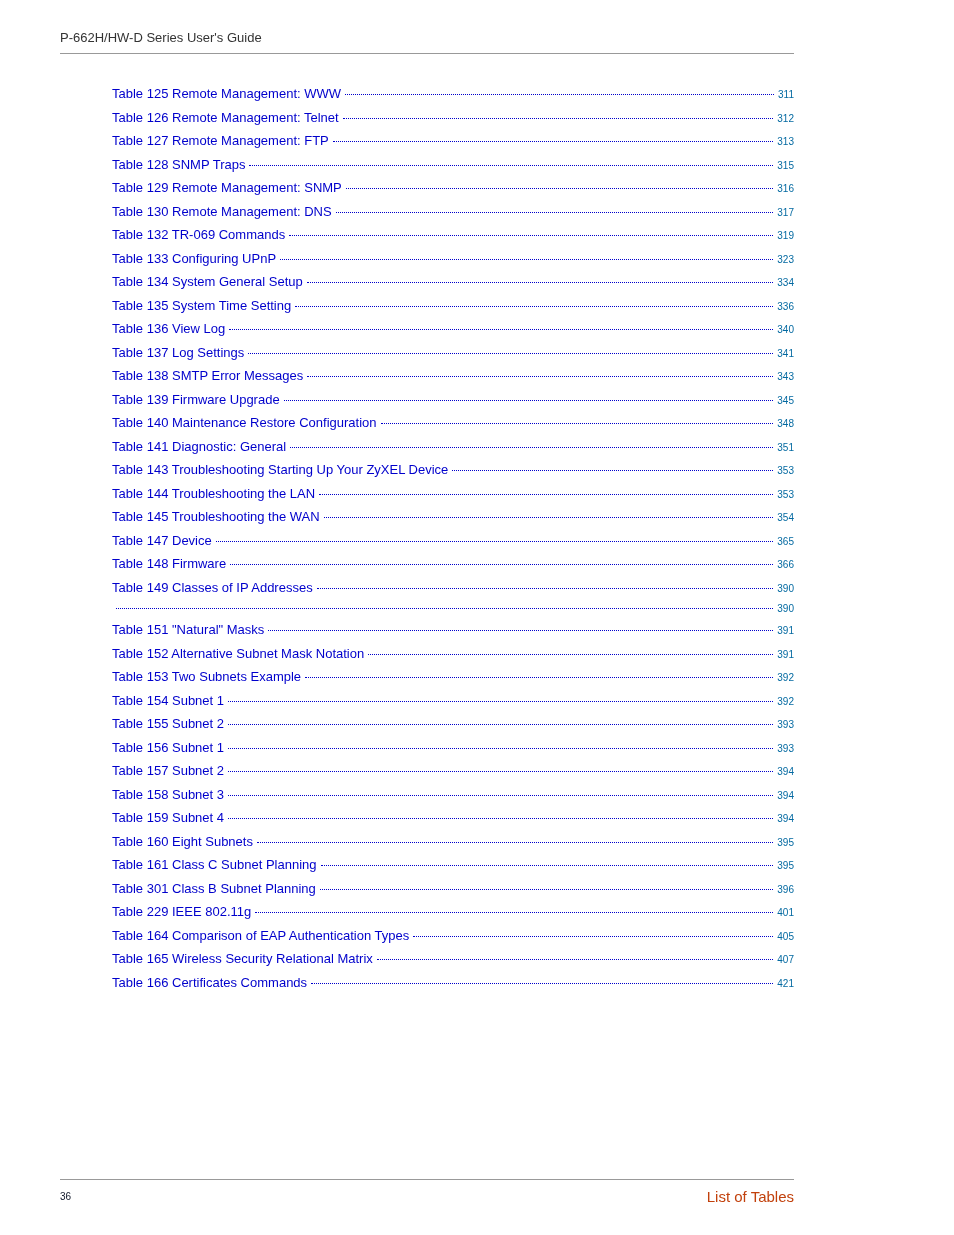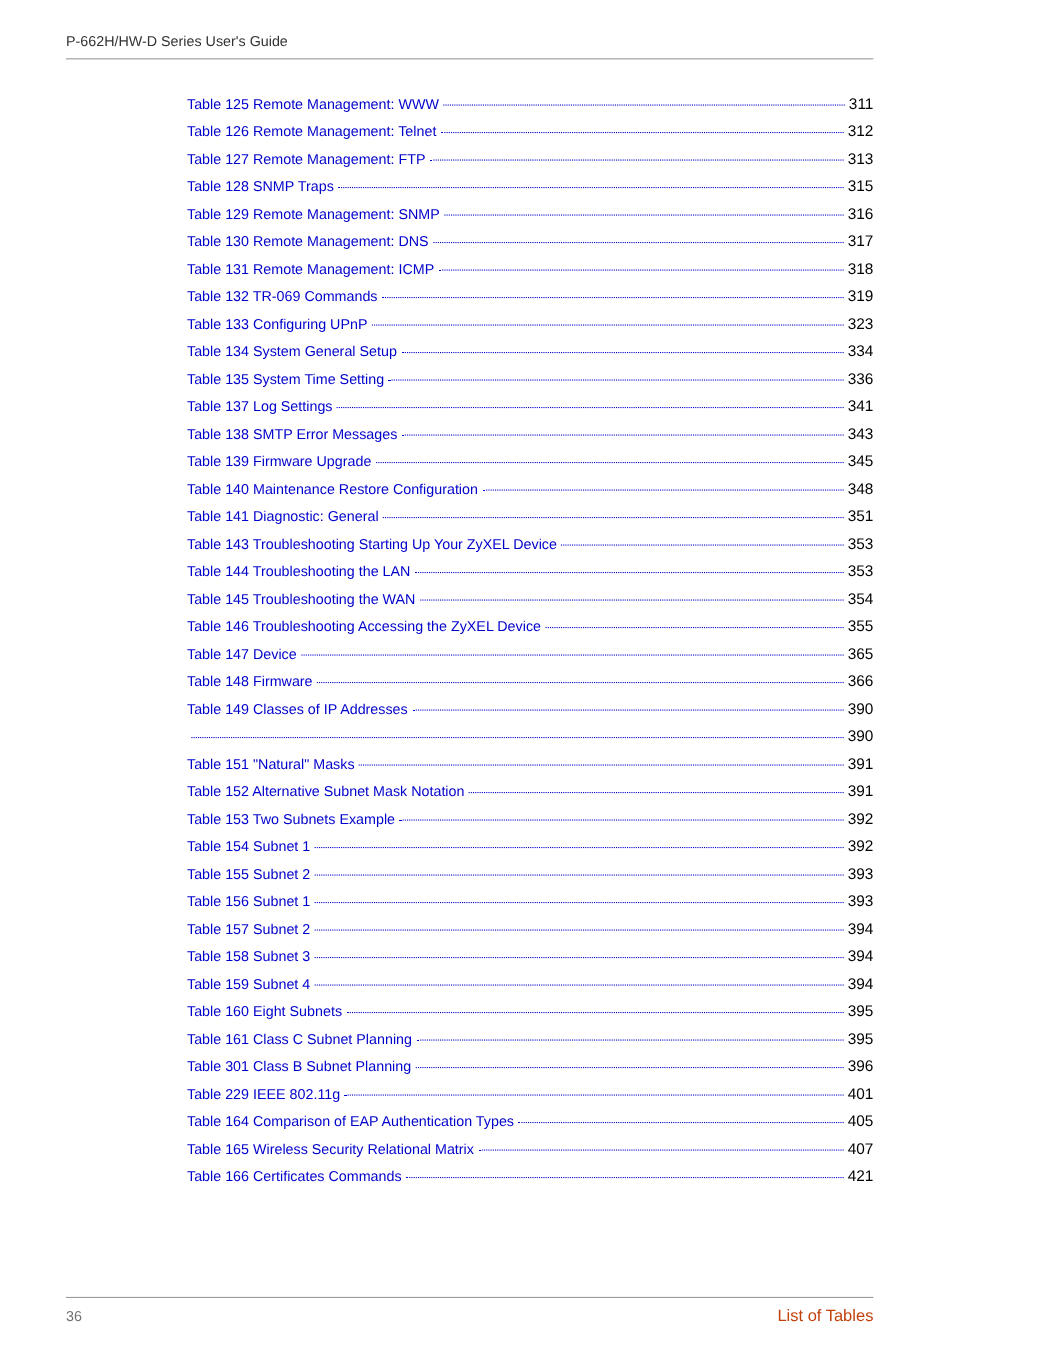--- a/index.html
+++ b/index.html
@@ -21,21 +21,21 @@
       border-bottom: 1px solid #999;
       padding-bottom: 8px;
       margin-bottom: 30px;
     }
     .header-title {
       font-size: 13px;
       color: #333;
     }
     .toc-list {
       list-style: none;
-      margin-left: 110px;
+      margin-left: 52px;
     }
     .toc-item {
       display: flex;
       align-items: baseline;
       margin-bottom: 4px;
       line-height: 1.5;
     }
     .toc-link {
       color: #0000cc;
       text-decoration: none;
@@ -45,39 +45,39 @@
     }
     .toc-dots {
       flex: 1;
       border-bottom: 1px dotted #0000cc;
       margin: 0 4px;
       min-width: 20px;
       position: relative;
       bottom: 3px;
     }
     .toc-page {
-      color: #000000;
+      color: #0369a1;
       white-space: nowrap;
       flex-shrink: 0;
-      font-size: 14px;
+      font-size: 10px;
     }
     .footer {
       position: absolute;
       bottom: 30px;
       left: 60px;
       right: 60px;
       display: flex;
       justify-content: space-between;
       align-items: center;
       border-top: 1px solid #999;
       padding-top: 8px;
     }
     .footer-page {
-      font-size: 13px;
-      color: #737373;
+      font-size: 10px;
+      color: #0f172a;
     }
     .footer-section {
       font-size: 15px;
       color: #c2410c;
     }
   </style>
 </head>
 <body>
 
 <div class="page">
@@ -110,45 +110,45 @@
         <a class="toc-link" href="#">Table 129 Remote Management: SNMP</a>
         <span class="toc-dots"></span>
         <span class="toc-page">316</span>
       </li>
       <li class="toc-item">
         <a class="toc-link" href="#">Table 130 Remote Management: DNS</a>
         <span class="toc-dots"></span>
         <span class="toc-page">317</span>
       </li>
       <li class="toc-item">
-        <a class="toc-link" href="#">Table 131 Remote Management: ICMP</a>
-        <span class="toc-dots"></span>
-        <span class="toc-page">318</span>
-      </li>
-      <li class="toc-item">
         <a class="toc-link" href="#">Table 132 TR-069 Commands</a>
         <span class="toc-dots"></span>
         <span class="toc-page">319</span>
       </li>
       <li class="toc-item">
         <a class="toc-link" href="#">Table 133 Configuring UPnP</a>
         <span class="toc-dots"></span>
         <span class="toc-page">323</span>
       </li>
       <li class="toc-item">
         <a class="toc-link" href="#">Table 134 System General Setup</a>
         <span class="toc-dots"></span>
         <span class="toc-page">334</span>
       </li>
       <li class="toc-item">
         <a class="toc-link" href="#">Table 135 System Time Setting</a>
         <span class="toc-dots"></span>
         <span class="toc-page">336</span>
       </li>
       <li class="toc-item">
+        <a class="toc-link" href="#">Table 136 View Log</a>
+        <span class="toc-dots"></span>
+        <span class="toc-page">340</span>
+      </li>
+      <li class="toc-item">
         <a class="toc-link" href="#">Table 137 Log Settings</a>
         <span class="toc-dots"></span>
         <span class="toc-page">341</span>
       </li>
       <li class="toc-item">
         <a class="toc-link" href="#">Table 138 SMTP Error Messages</a>
         <span class="toc-dots"></span>
         <span class="toc-page">343</span>
       </li>
       <li class="toc-item">
@@ -173,25 +173,20 @@
       </li>
       <li class="toc-item">
         <a class="toc-link" href="#">Table 144 Troubleshooting the LAN</a>
         <span class="toc-dots"></span>
         <span class="toc-page">353</span>
       </li>
       <li class="toc-item">
         <a class="toc-link" href="#">Table 145 Troubleshooting the WAN</a>
         <span class="toc-dots"></span>
         <span class="toc-page">354</span>
-      </li>
-      <li class="toc-item">
-        <a class="toc-link" href="#">Table 146 Troubleshooting Accessing the ZyXEL Device</a>
-        <span class="toc-dots"></span>
-        <span class="toc-page">355</span>
       </li>
       <li class="toc-item">
         <a class="toc-link" href="#">Table 147 Device</a>
         <span class="toc-dots"></span>
         <span class="toc-page">365</span>
       </li>
       <li class="toc-item">
         <a class="toc-link" href="#">Table 148 Firmware</a>
         <span class="toc-dots"></span>
         <span class="toc-page">366</span>

